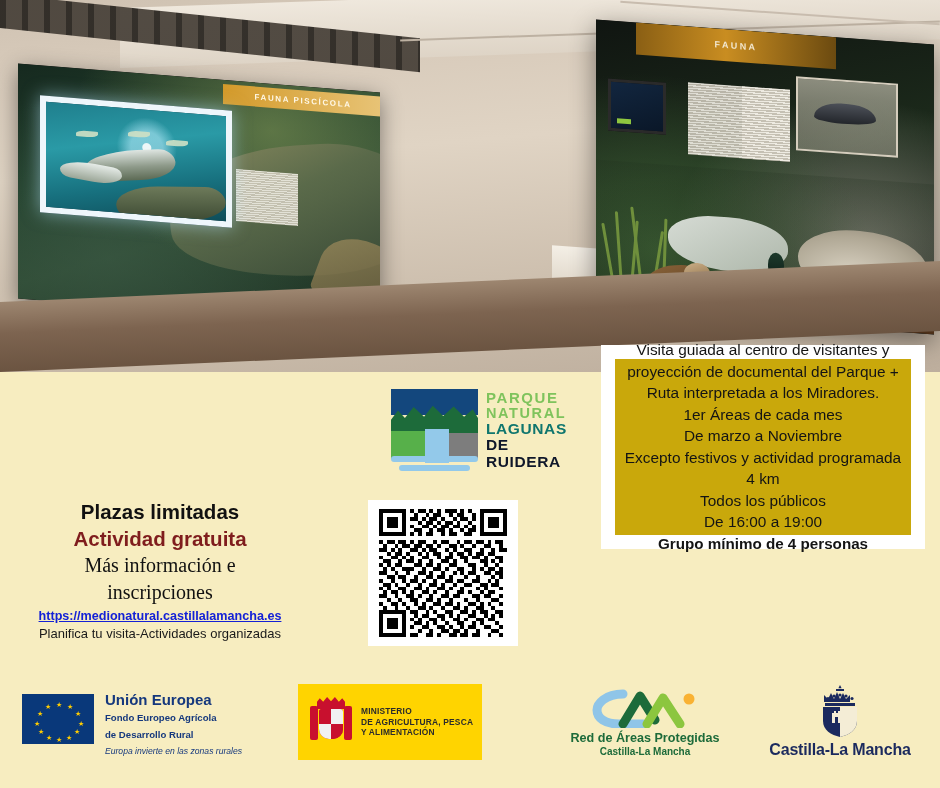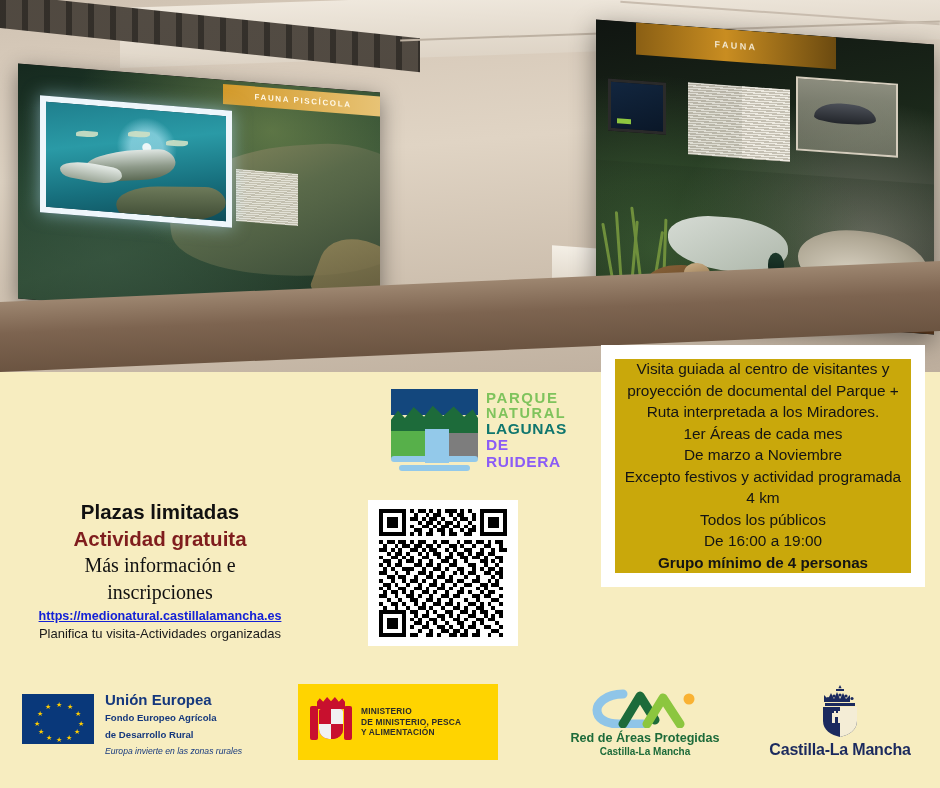--- a/index.html
+++ b/index.html
@@ -121,24 +121,24 @@
     clip-path:polygon(0 55%,8% 28%,16% 50%,26% 18%,38% 46%,48% 14%,60% 44%,72% 16%,84% 46%,94% 24%,100% 50%,100% 100%,0 100%);}
   .pl-green{position:absolute;left:0;top:42px;width:34px;height:28px;background:#57b04a;}
   .pl-grey{position:absolute;right:0;top:44px;width:34px;height:26px;background:#7d7d7d;}
   .pl-fall{position:absolute;left:34px;top:40px;width:24px;height:34px;background:#93c9ea;}
   .pl-w1{position:absolute;left:0;bottom:9px;width:100%;height:6px;background:#93c9ea;border-radius:3px;}
   .pl-w2{position:absolute;left:8px;bottom:0;width:82%;height:6px;background:#93c9ea;border-radius:3px;}
   .pl-txt{line-height:1.06;}
   .pl-txt .l1{font-size:15px;font-weight:700;color:#7fc35c;letter-spacing:1.6px;}
   .pl-txt .l2{font-size:14.5px;font-weight:700;color:#7fc35c;letter-spacing:1.6px;}
   .pl-txt .l3{font-size:15.5px;font-weight:800;color:#0f766e;letter-spacing:.6px;}
-  .pl-txt .l4{font-size:15.5px;font-weight:800;color:#8b5cf6;letter-spacing:.6px;}
-
-  
-  .infobox{position:absolute;left:601px;top:345px;width:324px;height:242px;
+  .pl-txt .l4{font-size:15.5px;font-weight:800;color:#0f172a;letter-spacing:.6px;}
+
+  
+  .infobox{position:absolute;left:601px;top:345px;width:324px;height:204px;
     background:#fff;padding:14px;box-sizing:border-box;}
   .infobox-in{width:100%;height:100%;background:#C9A80B;box-sizing:border-box;
     padding:8px 6px;display:flex;flex-direction:column;align-items:center;justify-content:center;gap:1px;}
   .infobox-in p{margin:0;font-size:15.4px;color:#141414;line-height:1.33;text-align:center;}
   .infobox-in p.bold{font-weight:700;font-size:15.2px;}
 
   
   .leftblock{position:absolute;left:0;top:498px;width:320px;text-align:center;}
   .leftblock .b1{font-size:20.5px;font-weight:700;color:#111;line-height:1.32;}
   .leftblock .b2{font-size:20.5px;font-weight:700;color:#7f1d1d;line-height:1.32;}
@@ -155,21 +155,21 @@
   .footer{position:absolute;left:0;top:676px;width:940px;height:112px;}
   
   .eu{position:absolute;left:22px;top:14px;width:250px;height:78px;display:flex;align-items:flex-start;gap:11px;}
   .eu-flag{width:72px;height:50px;background:#09387a;position:relative;flex:none;margin-top:4px;}
   .eu-star{position:absolute;color:#ffcc00;font-size:7px;line-height:7px;}
   .eu-txt{padding-top:1px;}
   .eu-txt .e1{font-size:15px;font-weight:700;color:#15387d;line-height:1.15;}
   .eu-txt .e2{font-size:9.6px;font-weight:700;color:#15387d;line-height:1.28;margin-top:4px;}
   .eu-txt .e3{font-size:8.6px;font-style:italic;color:#15387d;line-height:1.2;margin-top:5px;}
   
-  .min{position:absolute;left:298px;top:8px;width:200px;height:76px;background:#FFD400;display:flex;align-items:center;gap:9px;padding-left:12px;box-sizing:border-box;}
+  .min{position:absolute;left:298px;top:8px;width:184px;height:76px;background:#FFD400;display:flex;align-items:center;gap:9px;padding-left:12px;box-sizing:border-box;}
   .coa{width:42px;height:52px;position:relative;flex:none;}
   .coa-crown{position:absolute;left:7px;top:0;width:28px;height:13px;background:#c8102e;
     clip-path:polygon(0 100%,0 45%,10% 18%,22% 45%,36% 8%,50% 40%,64% 8%,78% 45%,90% 18%,100% 45%,100% 100%);}
   .coa-shield{position:absolute;left:9px;top:13px;width:24px;height:30px;background:#c8102e;border-radius:3px 3px 10px 10px;overflow:hidden;}
   .coa-q{position:absolute;width:50%;height:50%;}
   .coa-pillarL{position:absolute;left:0;top:10px;width:8px;height:34px;background:#c8102e;border-radius:2px;}
   .coa-pillarR{position:absolute;right:0;top:10px;width:8px;height:34px;background:#c8102e;border-radius:2px;}
   .min-txt{line-height:1.3;}
   .min-txt div{font-size:8.4px;font-weight:700;color:#2b2b2b;letter-spacing:.2px;}
   
@@ -375,21 +375,21 @@
         <div class="coa-pillarR"></div>
         <div class="coa-shield">
           <div class="coa-q" style="left:0;top:0;background:#c8102e;"></div>
           <div class="coa-q" style="right:0;top:0;background:#f1f1f1;"></div>
           <div class="coa-q" style="left:0;bottom:0;background:#f1f1f1;"></div>
           <div class="coa-q" style="right:0;bottom:0;background:#c8102e;"></div>
         </div>
       </div>
       <div class="min-txt">
         <div>MINISTERIO</div>
-        <div>DE MINISTERIO, PESCA</div>
+        <div>DE AGRICULTURA, PESCA</div>
         <div>Y ALIMENTACIÓN</div>
       </div>
     </div>
 
     <div class="cma">
       <div class="cma-mark">
         <svg viewBox="0 0 120 42" width="120" height="42">
           <path d="M38 8 C20 8 12 18 12 24 C12 32 20 38 34 38 L58 38" fill="none" stroke="#8FC5E8" stroke-width="9" stroke-linecap="round"></path>
           <path d="M38 38 L55 10 L70 34" fill="none" stroke="#1D6B3A" stroke-width="9" stroke-linejoin="round" stroke-linecap="round"></path>
           <path d="M62 38 L78 12 L95 38" fill="none" stroke="#8CC63F" stroke-width="9" stroke-linejoin="round" stroke-linecap="round"></path>

